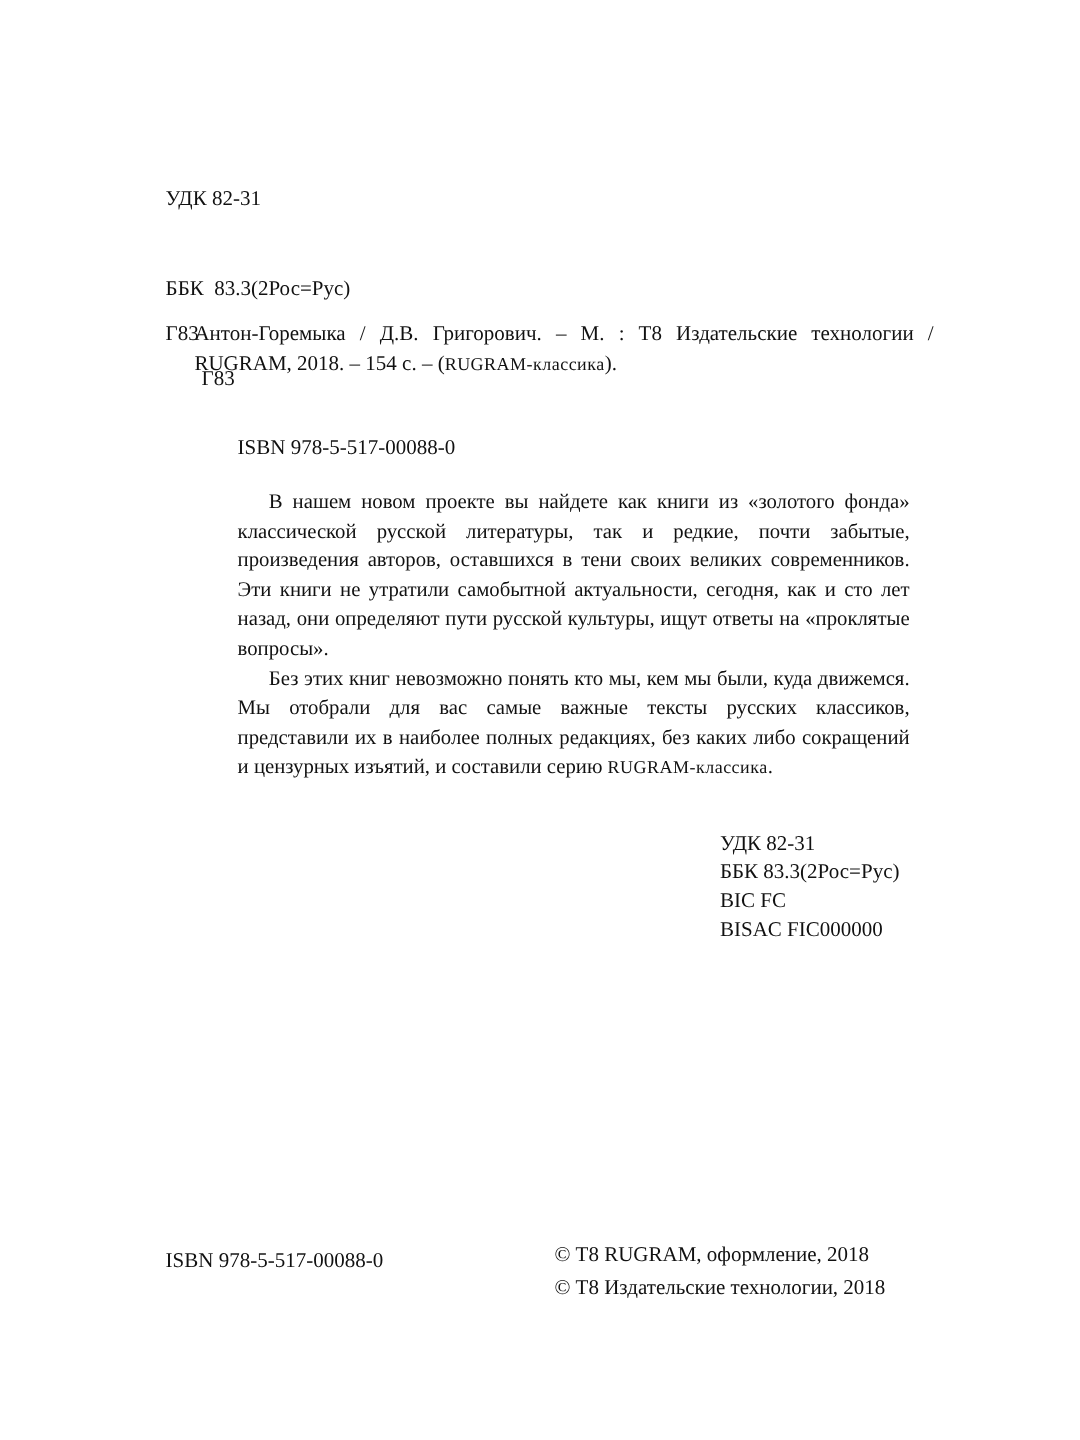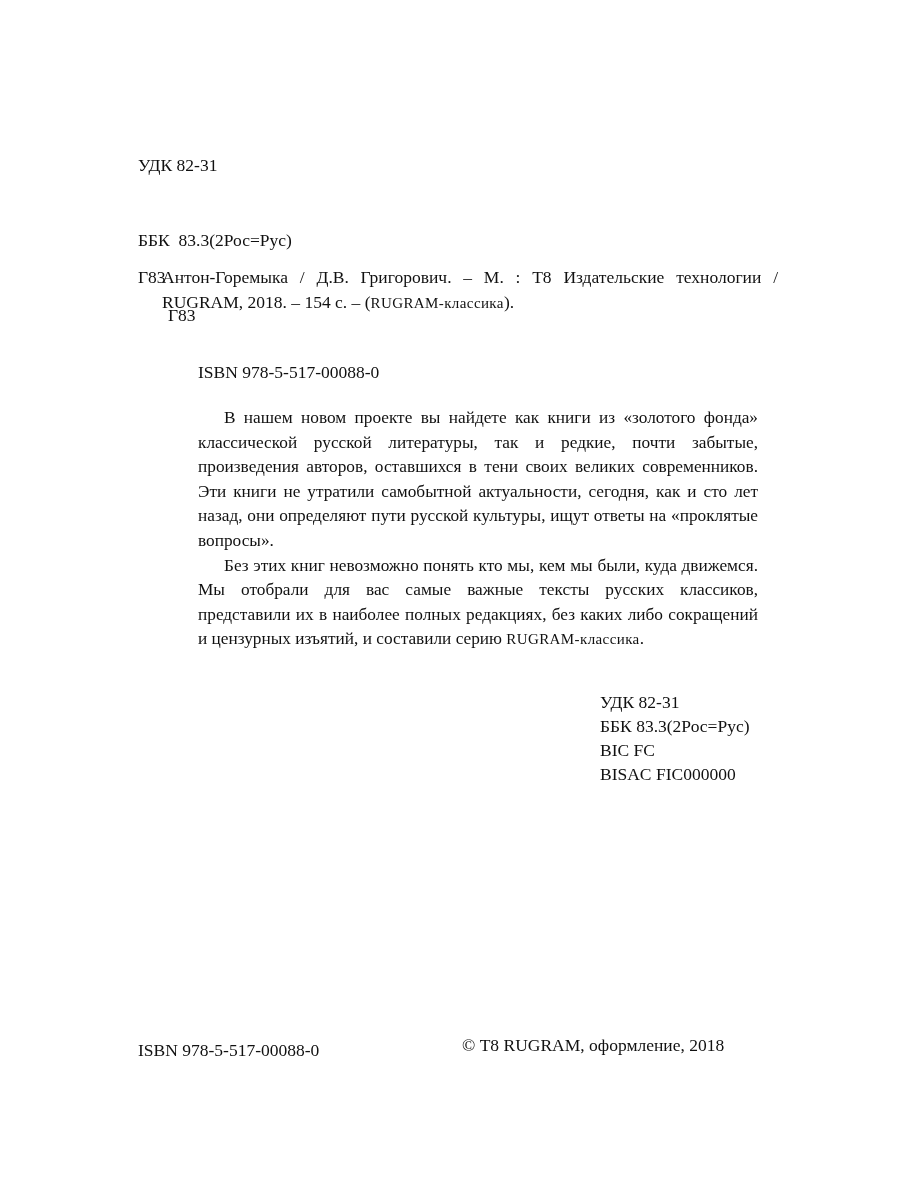--- a/index.html
+++ b/index.html
@@ -150,15 +150,16 @@
     <div>УДК 82-31</div>
     <div>ББК 83.3(2Рос=Рус)</div>
     <div>BIC FC</div>
     <div>BISAC FIC000000</div>
   </div>
 
   <div class="isbn-bottom">ISBN 978-5-517-00088-0</div>
 
   <div class="copyright">
     <div>© Т8 RUGRAM, оформление, 2018</div>
+    <div>© Т8 Издательские технологии, 2018</div>
   </div>
 
 </div>
 
 </body></html>

